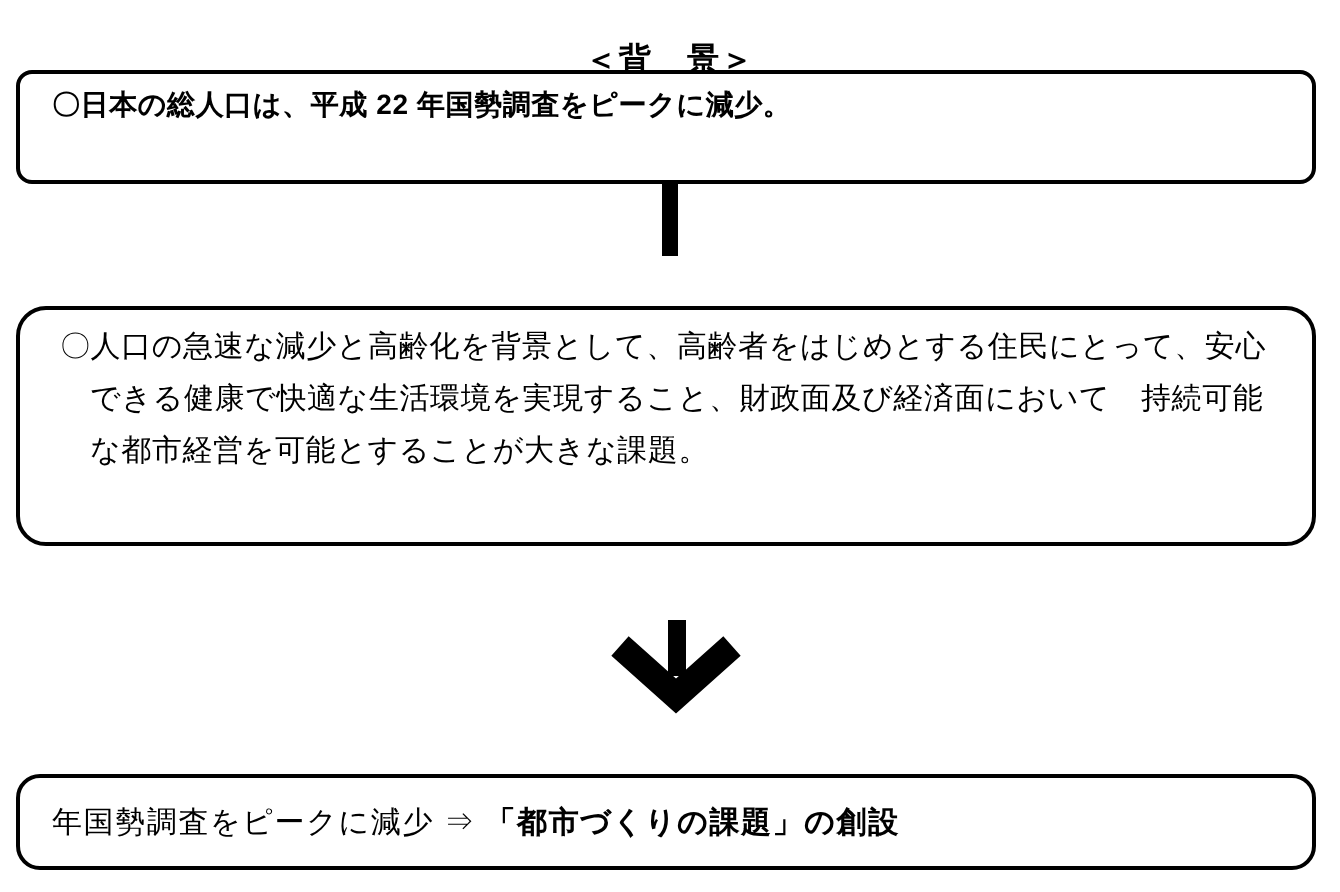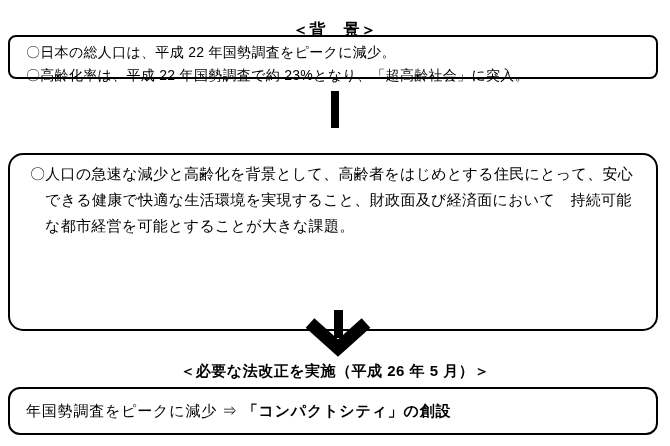--- a/index.html
+++ b/index.html
@@ -47,30 +47,31 @@
   .box {
     position: absolute;
     left: 8px;
     width: 650px;
     box-sizing: border-box;
     border: 2px solid #000000;
     background: #ffffff;
   }
   #box-bg {
     top: 35px;
-    height: 44px;
+    height: 57px;
     border-radius: 8px;
     padding: 4px 12px 0 16px;
     font-size: 14px;
     line-height: 23px;
     letter-spacing: 0.3px;
+    font-weight: bold;
   }
   #box-issues {
     top: 153px;
-    height: 178px;
+    height: 120px;
     border-radius: 15px;
     padding: 6px 12px 16px 20px;
     font-size: 15px;
     line-height: 26px;
     letter-spacing: 0.3px;
   }
   #box-law {
     top: 387px;
     height: 48px;
     border-radius: 12px;
@@ -105,38 +106,36 @@
 </style>
 </head>
 <body>
 
 <div class="canvas">
 
   <div class="sec-title" id="title-bg">＜背　景＞</div>
 
   <div class="box" id="box-bg">
     <div class="item">〇日本の総人口は、平成 22 年国勢調査をピークに減少。</div>
-    <div class="item">〇高齢化率は、平成 22 年国勢調査で約 23%となり、「超高齢社会」に突入。</div>
   </div>
 
   <div class="connector-bar"></div>
 
 
   <div class="box" id="box-issues">
     <div class="item">〇人口の急速な減少と高齢化を背景として、高齢者をはじめとする住民にとって、安心できる健康で快適な生活環境を実現すること、財政面及び経済面において　持続可能な都市経営を可能とすることが大きな課題。</div>
   </div>
 
   <div class="down-arrow">
     <svg width="80" height="48" viewBox="0 0 80 48" xmlns="http://www.w3.org/2000/svg">
       <rect x="36" y="0" width="9" height="28" fill="#000000"></rect>
       <path d="M12 13 L40 38 L68 13" fill="none" stroke="#000000" stroke-width="13" stroke-linejoin="miter"></path>
     </svg>
   </div>
 
-  <div class="sec-title" id="title-law">＜必要な法改正を実施（平成 26 年 5 月）＞</div>
 
   <div class="box" id="box-law">
     <div class="item">
-      <span>年国勢調査をピークに減少 ⇒ </span><span class="bold">「コンパクトシティ」の創設</span>
+      <span>年国勢調査をピークに減少 ⇒ </span><span class="bold">「都市づくりの課題」の創設</span>
     </div>
   </div>
 
 </div>
 
 </body></html>

